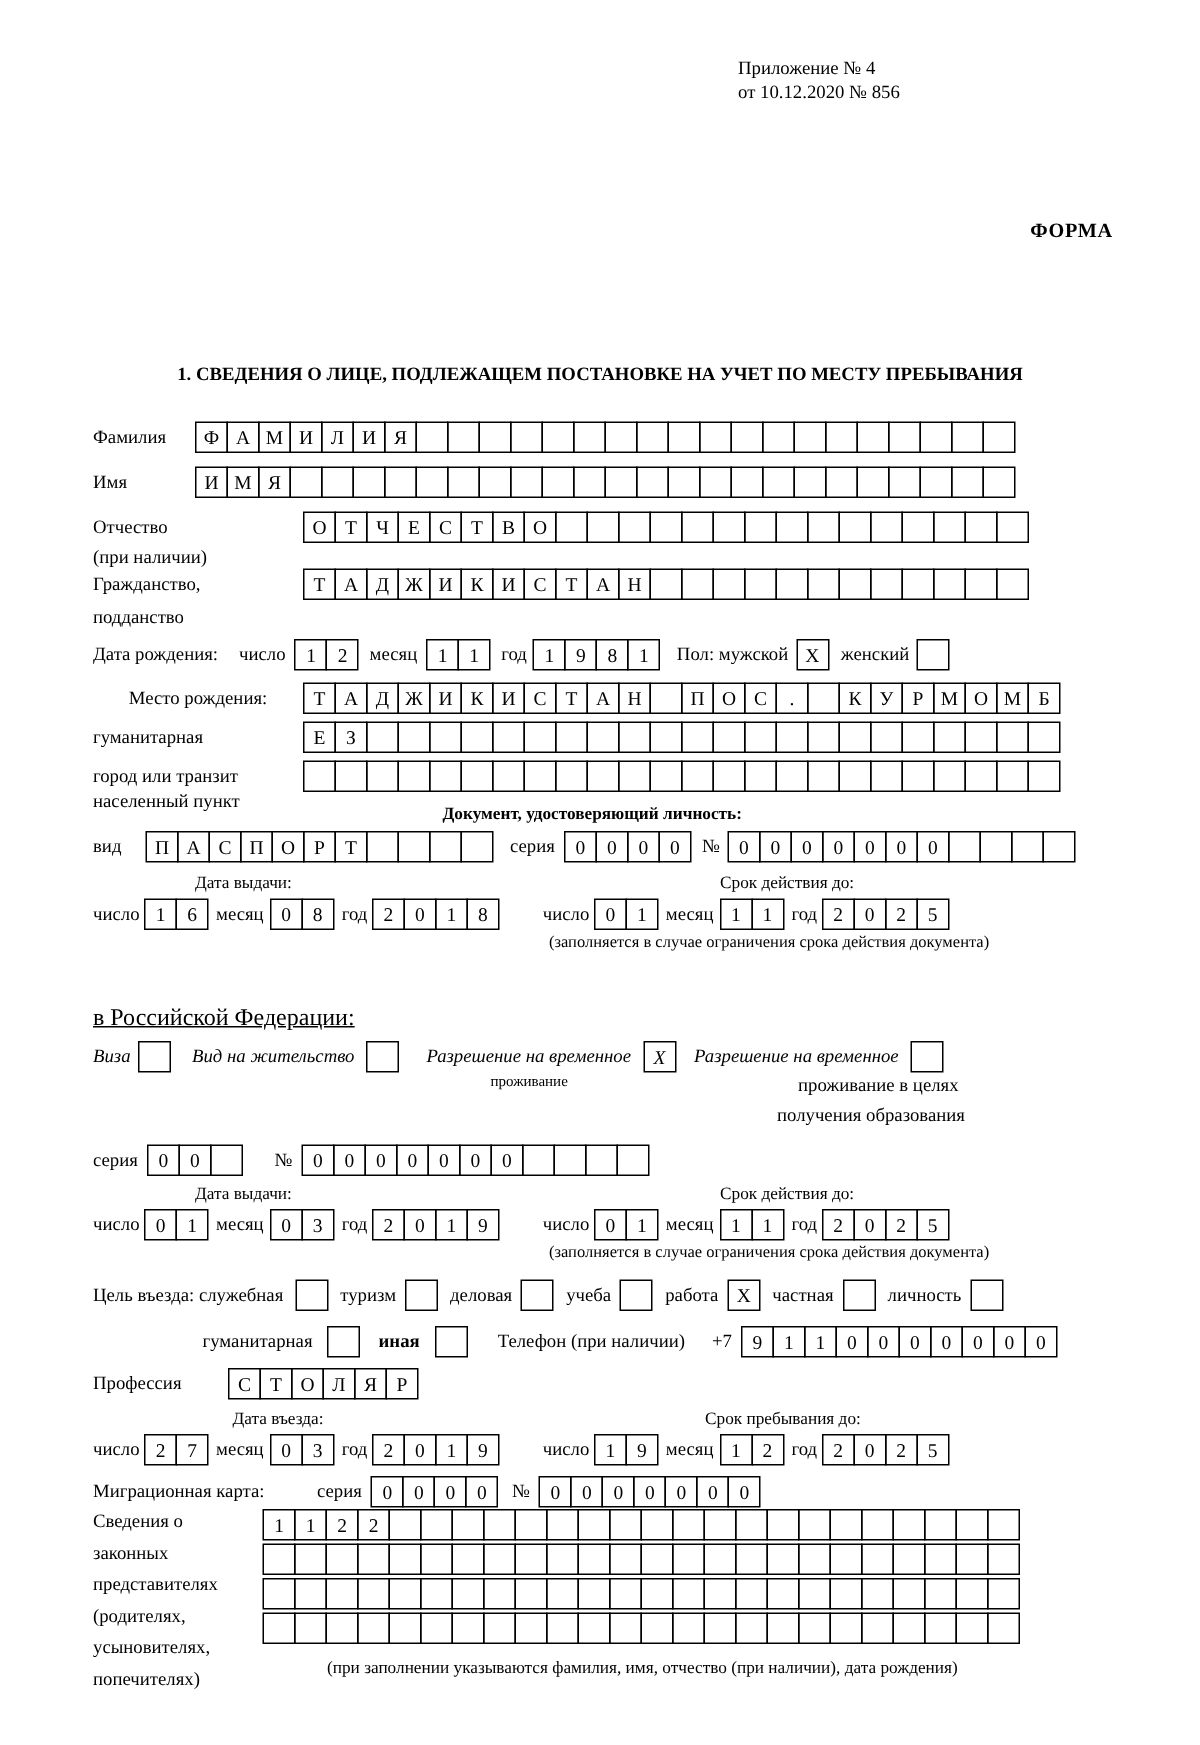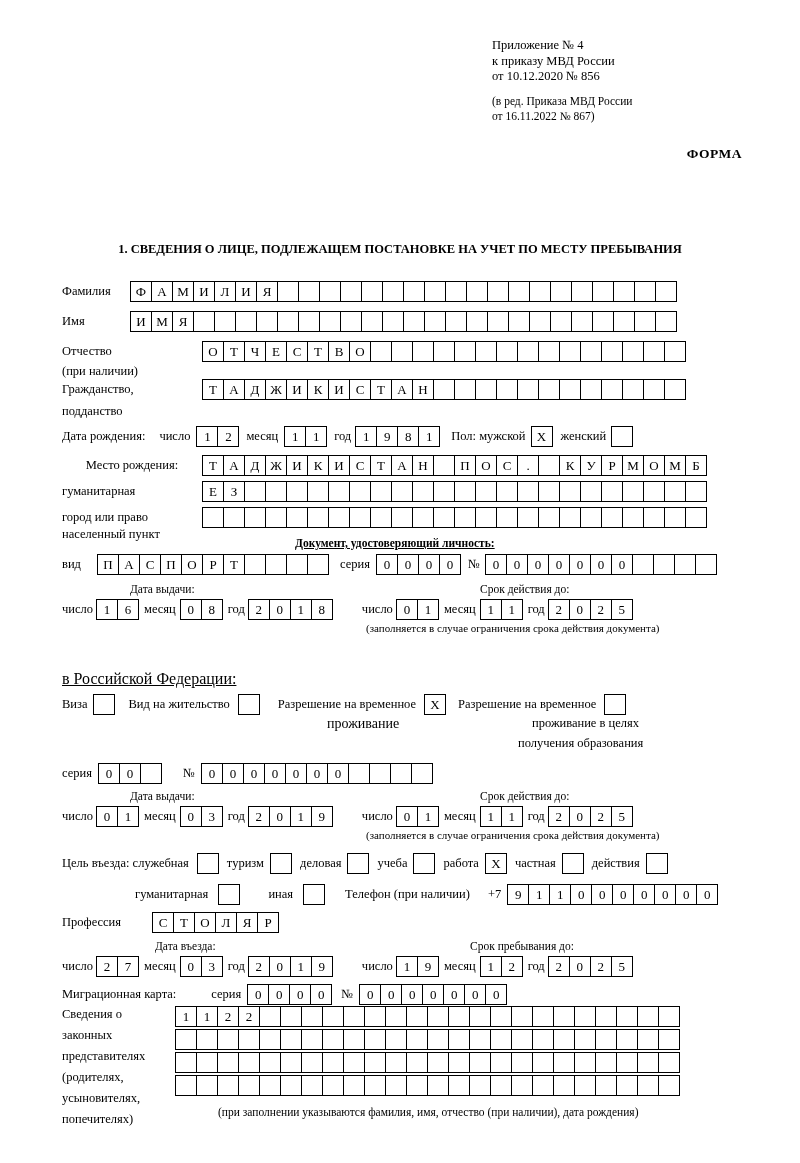--- a/index.html
+++ b/index.html
@@ -96,35 +96,30 @@
   .cellbox {
     width: 22px;
     height: 21px;
     border: 1px solid #000;
     box-sizing: border-box;
     text-align: center;
     font-size: 13px;
     line-height: 19px;
     display: inline-block;
   }
-  .bold { font-weight: bold; text-decoration: underline; }
+  .bold { font-weight: bold; }
 </style>
 </head>
 <body>
 
 <div class="page">
 
   <div class="hdr">
     <div>Приложение № 4</div>
-    <div>к приказу МВД России</div>
     <div>от 10.12.2020 № 856</div>
-    <div class="grp2">
-      <div>(в ред. Приказа МВД России</div>
-      <div>от 16.11.2022 № 867)</div>
-    </div>
   </div>
   <div class="forma">ФОРМА</div>
 
   <div class="section1">1. СВЕДЕНИЯ О ЛИЦЕ, ПОДЛЕЖАЩЕМ ПОСТАНОВКЕ НА УЧЕТ ПО МЕСТУ ПРЕБЫВАНИЯ</div>
 
   <div class="row" style="top:281px; left:62px;">
     <span class="lbl" style="width:68px;">Фамилия</span>
     <span class="cells" id="surname-cells">
         <span class="cell">Ф</span>
         <span class="cell">А</span>
@@ -328,21 +323,21 @@
         <span class="cell"></span>
         <span class="cell"></span>
         <span class="cell"></span>
         <span class="cell"></span>
         <span class="cell"></span>
         <span class="cell"></span>
         <span class="cell"></span>
       </span>
   </div>
   <div class="row" style="top:507px; left:62px;">
-    <span class="lbl" style="width:140px;">город или право</span>
+    <span class="lbl" style="width:140px;">город или транзит</span>
     <span class="cells" id="bp-row3">
         <span class="cell"></span>
         <span class="cell"></span>
         <span class="cell"></span>
         <span class="cell"></span>
         <span class="cell"></span>
         <span class="cell"></span>
         <span class="cell"></span>
         <span class="cell"></span>
         <span class="cell"></span>
@@ -443,31 +438,31 @@
         <span class="cell">2</span>
         <span class="cell">0</span>
         <span class="cell">2</span>
         <span class="cell">5</span>
       </span>
   </div>
   <div class="row" style="top:622px; left:366px; font-size:11px;">(заполняется в случае ограничения срока действия документа)</div>
 
   <div class="row" style="top:670px; left:62px; font-size:16px;text-decoration:underline;">в Российской Федерации:</div>
 
-  <div class="row" style="top:694px; left:62px;">
+  <div class="row" style="top:694px; left:62px;font-style:italic;">
     <span class="lbl">Виза</span>
     <span class="cellbox" style="margin-left:5px;"></span>
     <span class="lbl" style="margin-left:14px;">Вид на жительство</span>
     <span class="cellbox" style="margin-left:8px;"></span>
     <span class="lbl" style="margin-left:18px;">Разрешение на временное</span>
     <span class="cellbox" style="margin-left:8px;">X</span>
     <span class="lbl" style="margin-left:12px;">Разрешение на временное</span>
     <span class="cellbox" style="margin-left:8px;"></span>
   </div>
-  <div class="row" style="top:716px; left:327px; font-size:14px;">проживание</div>
+  <div class="row" style="top:716px; left:327px; font-size:10px;">проживание</div>
   <div class="row" style="top:716px; left:532px; font-size:12.5px;">проживание в целях</div>
   <div class="row" style="top:736px; left:518px; font-size:12.5px;">получения образования</div>
 
   <div class="row" style="top:763px; left:62px;">
     <span class="lbl">серия</span>
     <span class="cells" id="perm-series" style="margin-left:6px;">
         <span class="cell">0</span>
         <span class="cell">0</span>
         <span class="cell"></span>
       </span>
@@ -534,28 +529,28 @@
     <span class="lbl" style="margin-left:8px;">туризм</span>
     <span class="cellbox" style="margin-left:6px;"></span>
     <span class="lbl" style="margin-left:8px;">деловая</span>
     <span class="cellbox" style="margin-left:6px;"></span>
     <span class="lbl" style="margin-left:8px;">учеба</span>
     <span class="cellbox" style="margin-left:6px;"></span>
     <span class="lbl" style="margin-left:8px;">работа</span>
     <span class="cellbox" style="margin-left:6px;">X</span>
     <span class="lbl" style="margin-left:8px;">частная</span>
     <span class="cellbox" style="margin-left:6px;"></span>
-    <span class="lbl" style="margin-left:8px;">действия</span>
+    <span class="lbl" style="margin-left:8px;">личность</span>
     <span class="cellbox" style="margin-left:6px;"></span>
   </div>
 
   <div class="row" style="top:884px; left:135px;">
     <span class="lbl">гуманитарная</span>
     <span class="cellbox" style="margin-left:10px;"></span>
-    <span class="lbl" style="margin-left:28px;">иная</span>
+    <span class="lbl" style="margin-left:12px;font-weight:bold;">иная</span>
     <span class="cellbox" style="margin-left:10px;"></span>
     <span class="lbl" style="margin-left:20px;">Телефон (при наличии)</span>
     <span class="lbl" style="margin-left:18px;">+7</span>
     <span class="cells" id="phone-cells" style="margin-left:6px;">
         <span class="cell">9</span>
         <span class="cell">1</span>
         <span class="cell">1</span>
         <span class="cell">0</span>
         <span class="cell">0</span>
         <span class="cell">0</span>

